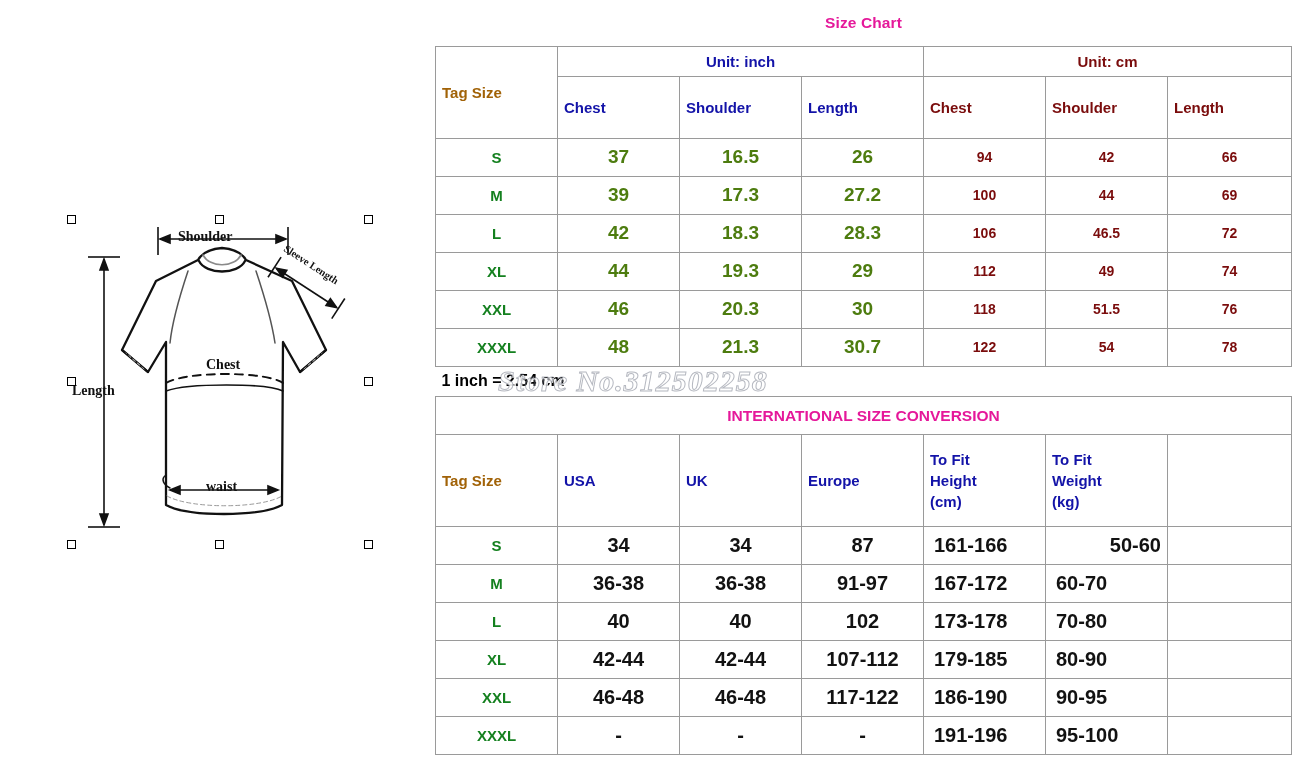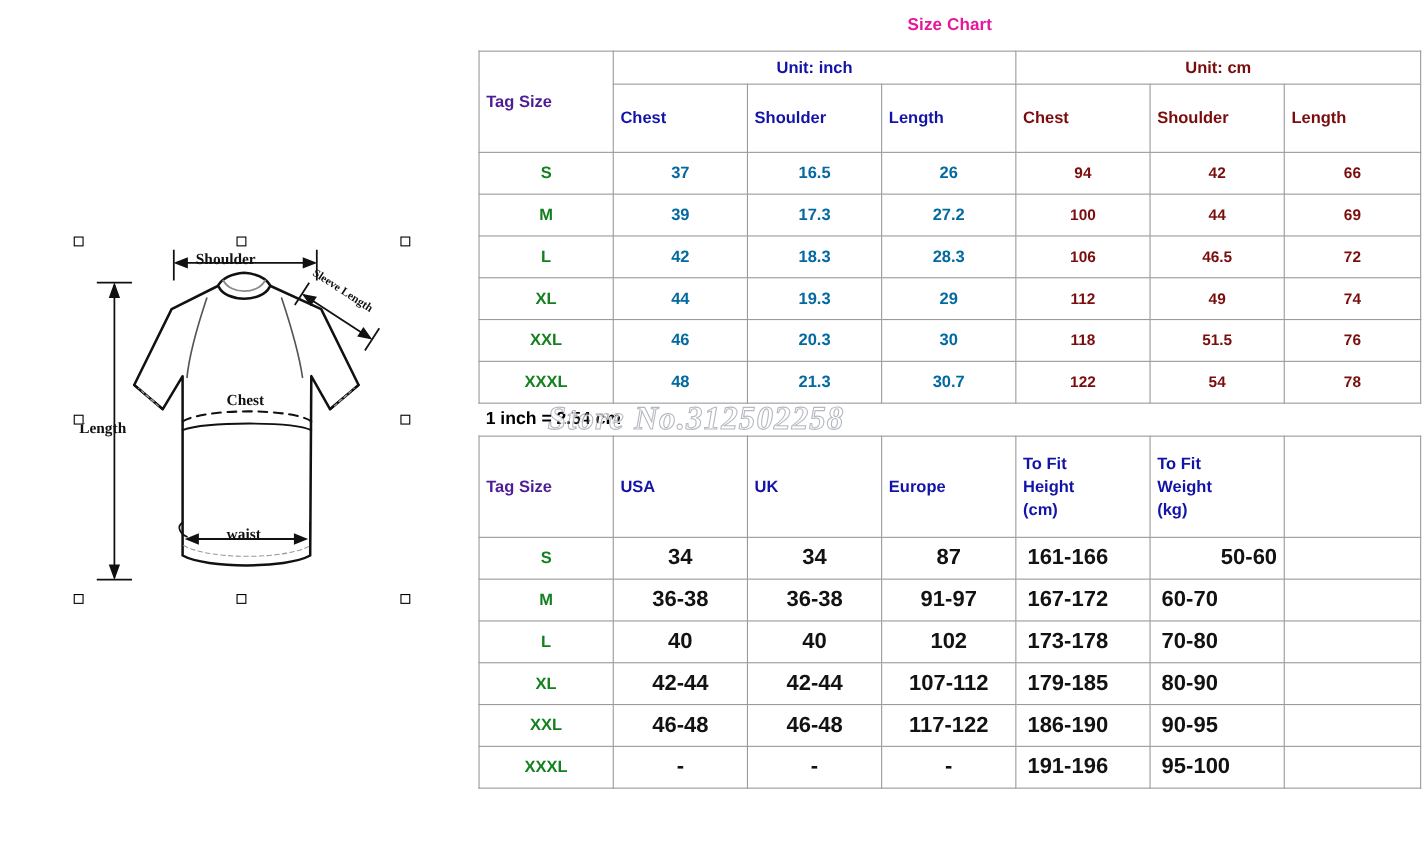--- a/index.html
+++ b/index.html
@@ -89,28 +89,28 @@
     height: 38px;
   }
 
   .grp-inch { text-align: center; font-size: 15px; font-weight: 700; color: #1313a8; height: 30px; }
   .grp-cm   { text-align: center; font-size: 15px; font-weight: 700; color: #7a0c0c; height: 30px; }
 
   .tagsize-head {
     text-align: left;
     font-size: 15px;
     font-weight: 700;
-    color: #4c1d95;
+    color: #a16207;
     padding-left: 8px;
   }
   .head-inch { text-align: left; font-size: 15px; font-weight: 700; color: #1313a8; padding-left: 10px; }
   .head-cm   { text-align: left; font-size: 15px; font-weight: 700; color: #7a0c0c; padding-left: 10px; }
 
   .sz    { text-align: center; font-size: 15px; font-weight: 700; color: #14801f; height: 38px; }
-  .v-in  { text-align: center; font-size: 15px; font-weight: 700; color: #0369a1; }
+  .v-in  { text-align: center; font-size: 19px; font-weight: 700; color: #4d7c0f; }
   .v-cm  { text-align: center; font-size: 14px; font-weight: 700; color: #7a0c0c; }
   .v-bk  { text-align: center; font-size: 20px; font-weight: 700; color: #121212; }
 
   .note-cell {
     border: none !important;
     text-align: left;
     font-size: 16px;
     font-weight: 700;
     color: #000;
     height: 30px;
@@ -315,20 +315,23 @@
       <colgroup>
         <col style="width:122px">
           <col style="width:122px">
           <col style="width:122px">
         <col style="width:122px">
           <col style="width:122px">
           <col style="width:122px">
           <col style="width:124px">
       </colgroup>
       <tbody>
+        <tr>
+          <td class="conv-title-cell" colspan="7">INTERNATIONAL SIZE CONVERSION</td>
+        </tr>
         <tr style="height:92px">
           <td class="tagsize-head">Tag Size</td>
           <td class="head2">USA</td>
           <td class="head2">UK</td>
           <td class="head2">Europe</td>
           <td class="head2 head2-multi">
             <div>To Fit</div>
             <div>Height</div>
             <div>(cm)</div>
           </td>

